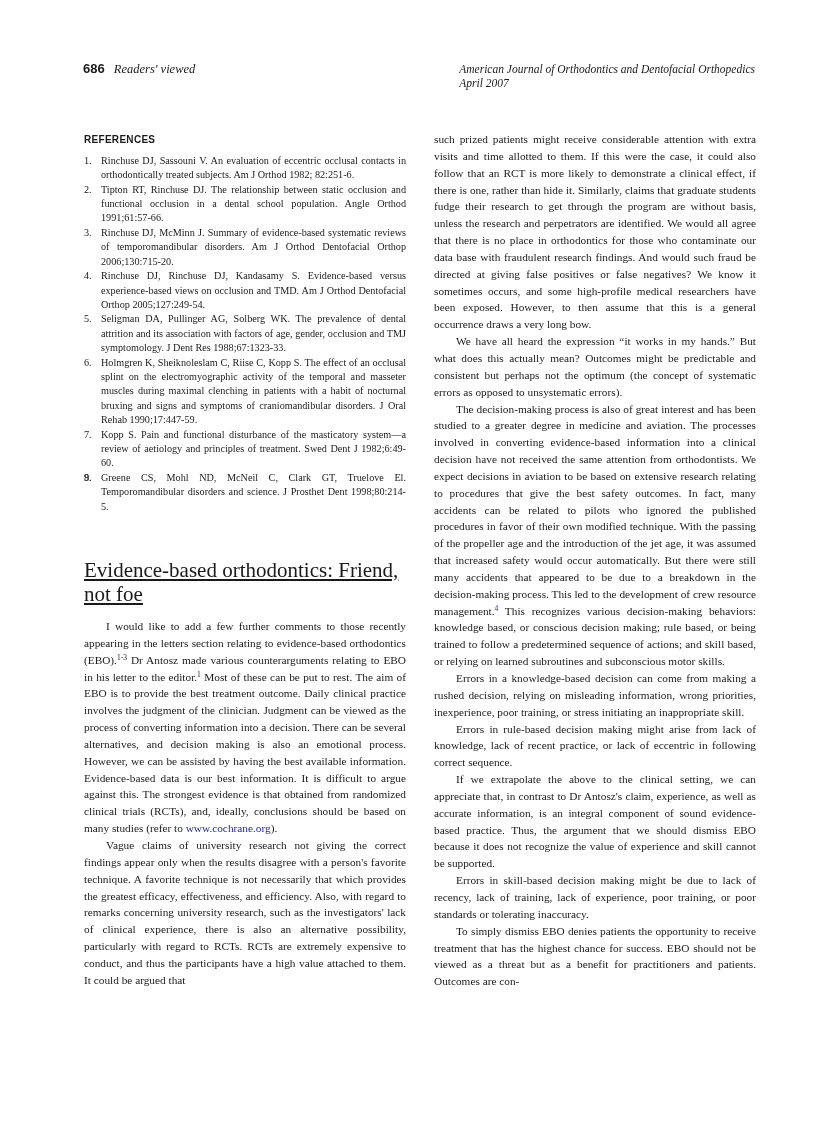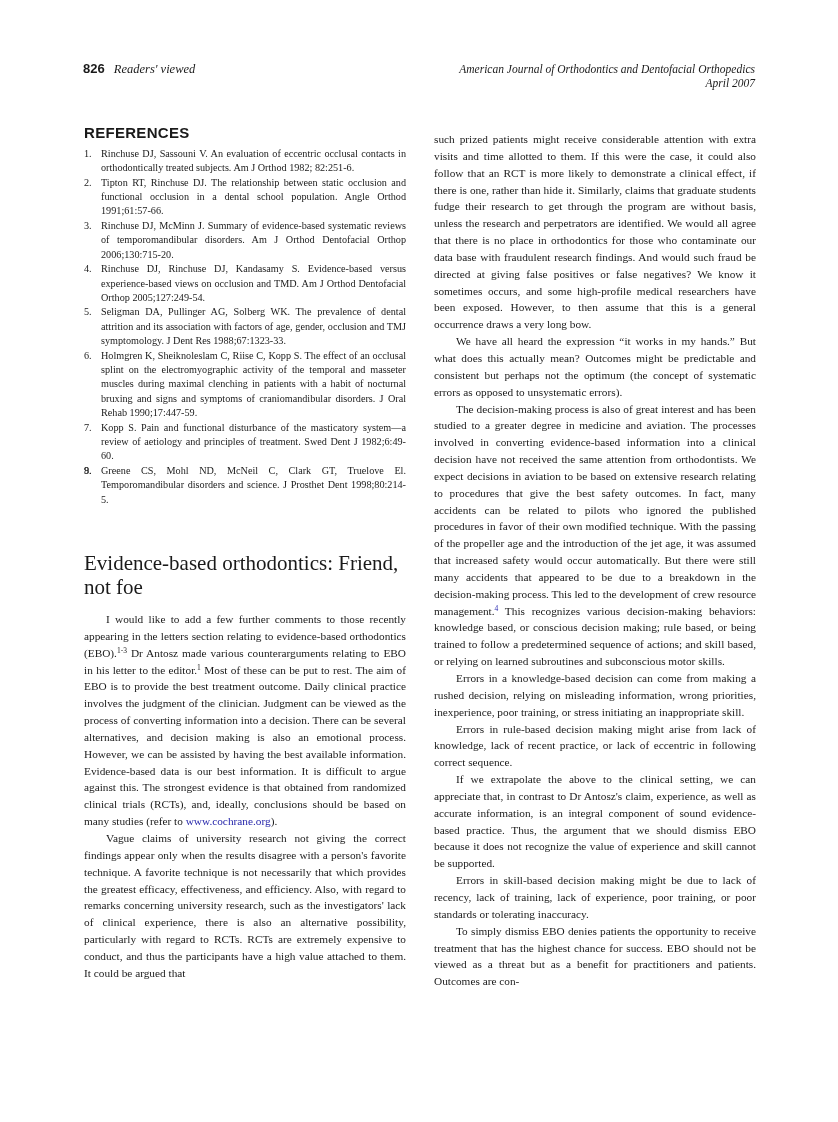--- a/index.html
+++ b/index.html
@@ -1,39 +1,39 @@
 <!DOCTYPE html>
 <html><head>
 <meta charset="utf-8">
 <style>
   html, body { margin: 0; padding: 0; background: #ffffff; }
   body { width: 838px; height: 1122px; position: relative; overflow: hidden; color: #1a1a1a; font-family: "Liberation Serif", serif; }
   .hdr-left { position: absolute; left: 83px; top: 61px; font-size: 12.5px; }
   .hdr-left .pg { font-family: "Liberation Sans", sans-serif; font-weight: bold; font-size: 13px; margin-right: 6px; }
   .hdr-left .sec { font-style: italic; }
-  .hdr-right { position: absolute; right: 83px; top: 62px; text-align: right; font-style: italic; font-size: 11.5px; line-height: 14px; }
+  .hdr-right { position: absolute; right: 83px; top: 62px; text-align: left; font-style: italic; font-size: 11.5px; line-height: 14px; }
   .col { position: absolute; top: 125px; width: 322px; font-size: 11.3px; line-height: 16.85px; text-align: justify; }
   .col.left { left: 84px; }
   .col.right { left: 434px; margin-top: 6px; }
-  .refs-h { font-family: "Liberation Sans", sans-serif; font-weight: bold; font-size: 15px; letter-spacing: 0.3px; margin: 0 0 5px 0; }
+  .refs-h { font-family: "Liberation Sans", sans-serif; font-weight: bold; font-size: 10px; letter-spacing: 0.3px; margin: 7px 0 5px 0; }
   ol.refs { margin: 0; padding: 0; list-style: none; font-size: 10.2px; line-height: 14.4px; }
   ol.refs li { position: relative; padding-left: 17px; margin-bottom: 0; }
   ol.refs li .num { position: absolute; left: 0; top: 0; }
-  h2.title { font-weight: normal; font-size: 21px; line-height: 24px; margin: 44px 0 12px 0; text-align: left; }
+  h2.title { font-weight: normal; font-size: 21px; line-height: 24px; margin: 44px 0 12px 0; text-align: left; text-decoration: underline; }
   p { margin: 0; text-indent: 22px; }
   p.noindent { text-indent: 0; }
   sup { font-size: 7.5px; line-height: 0; vertical-align: 4px; }
   sup.blue { color: #2a2ab0; }
   .link { color: #1f1fa8; }
 </style>
 </head>
 <body>
 
 <div class="hdr-left">
-  <span class="pg">826</span>
+  <span class="pg">686</span>
   <span class="sec">Readers' viewed</span>
 </div>
 <div class="hdr-right">
   <div>American Journal of Orthodontics and Dentofacial Orthopedics</div>
   <div>April 2007</div>
 </div>
 
 <div class="col left">
   <div class="refs-h">REFERENCES</div>
   <ol class="refs">

